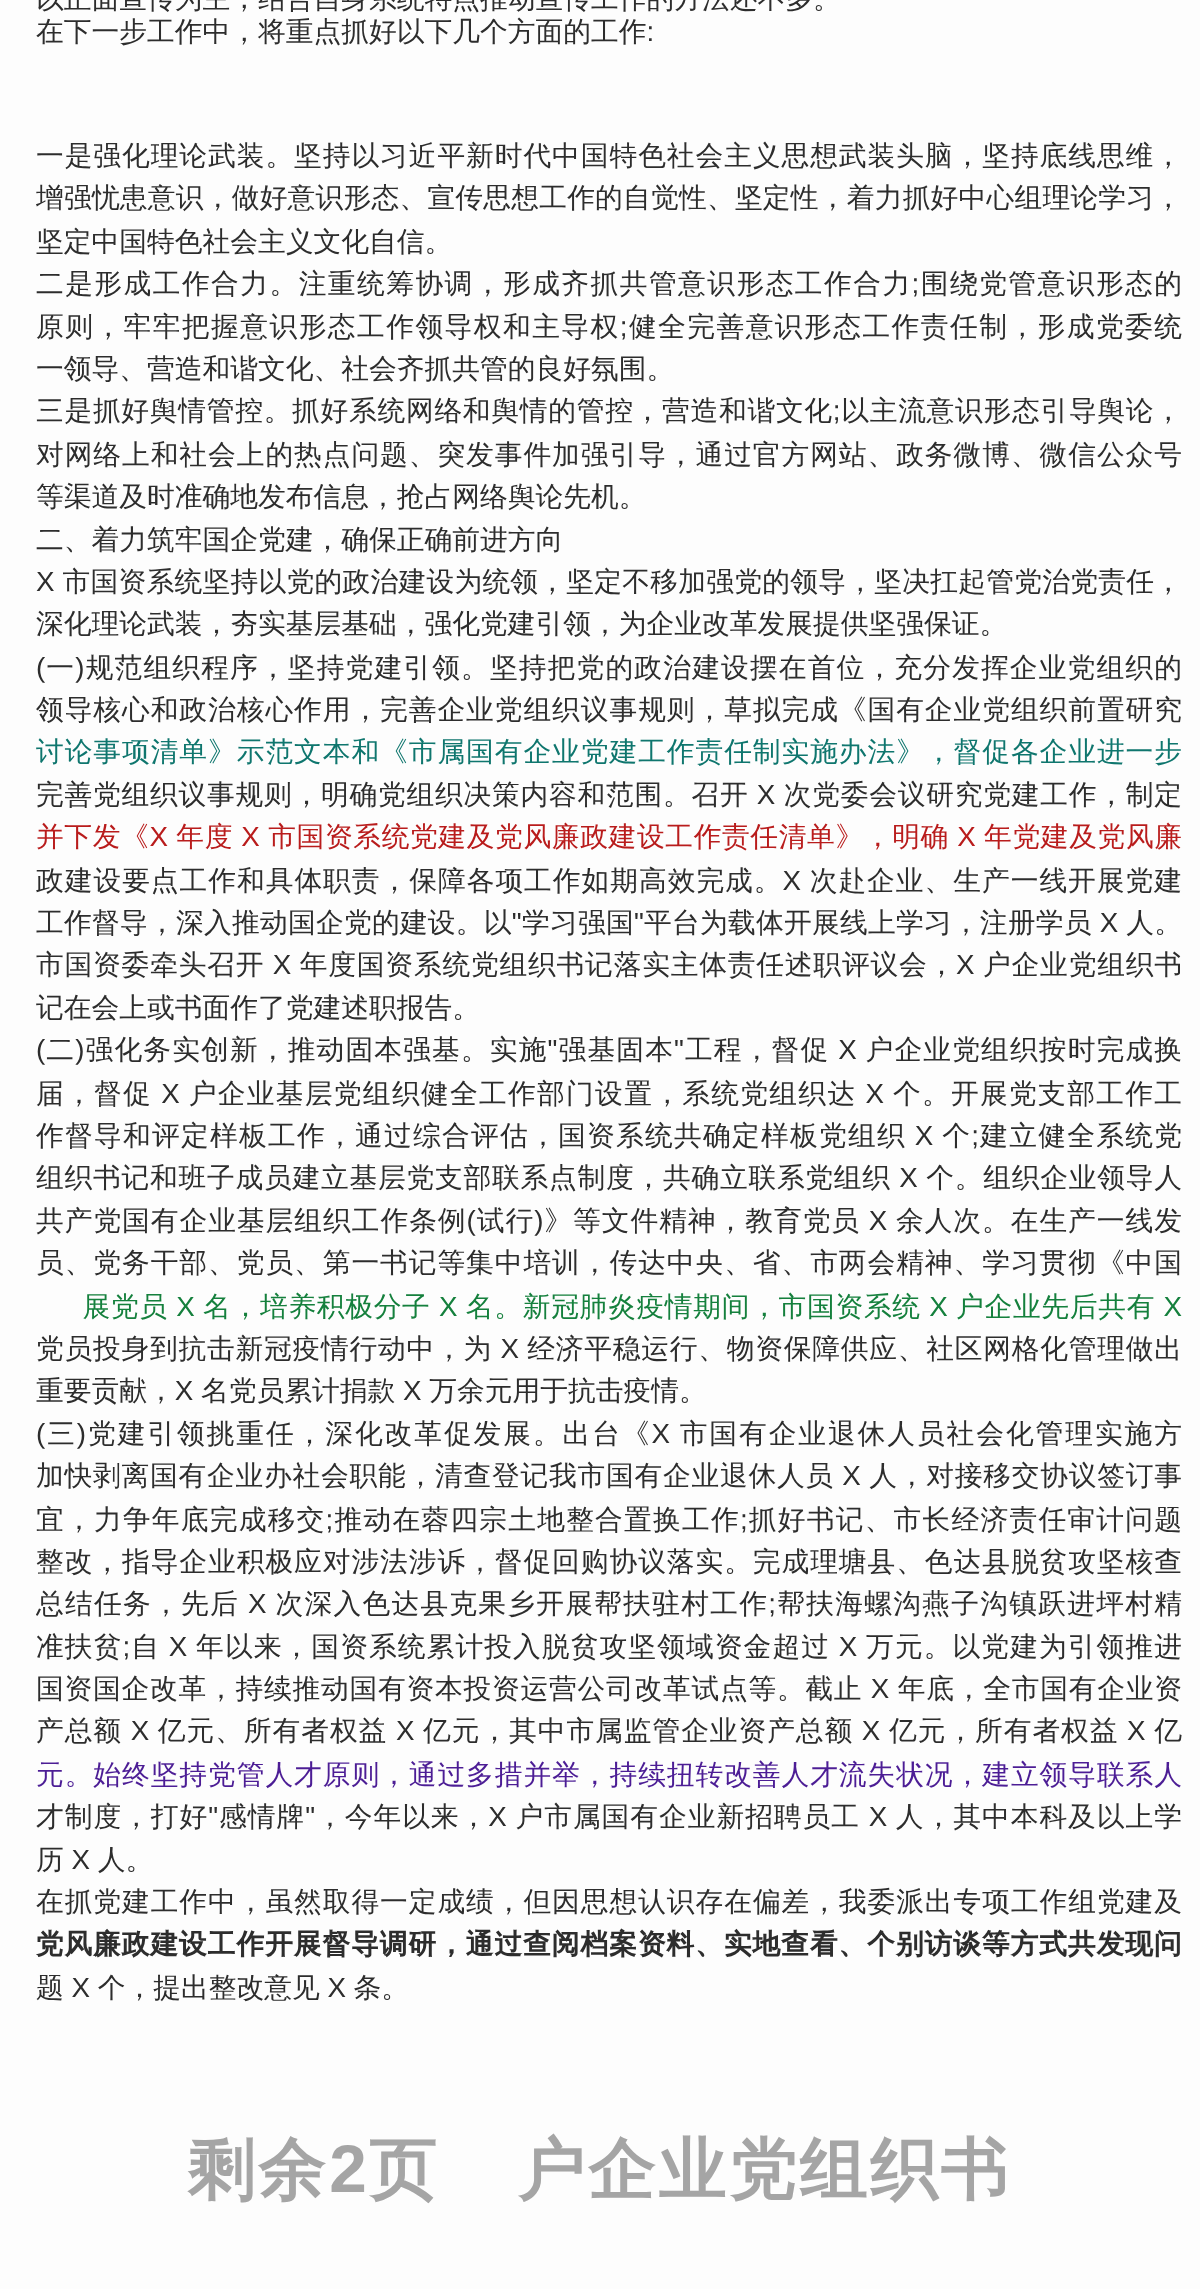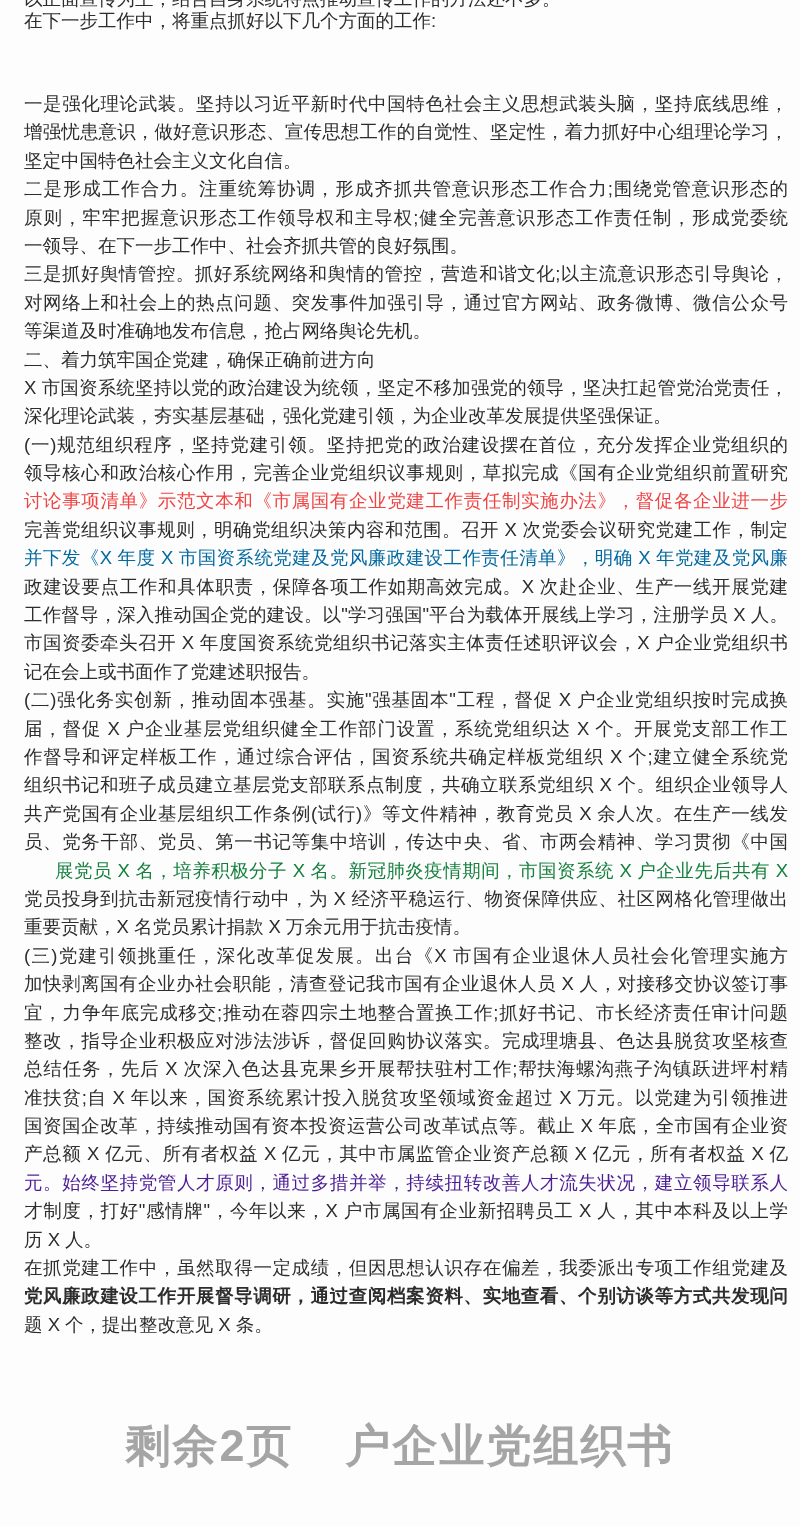--- a/index.html
+++ b/index.html
@@ -73,32 +73,32 @@
 <div id="intro-line" class="doc-col">
   <div class="line end" style="color: rgb(45, 45, 45);">在下一步工作中，将重点抓好以下几个方面的工作:</div>
 </div>
 
 <div id="doc-body" class="doc-col">
     <div class="line" style="color: rgb(45, 45, 45);">一是强化理论武装。坚持以习近平新时代中国特色社会主义思想武装头脑，坚持底线思维，</div>
     <div class="line" style="color: rgb(45, 45, 45);">增强忧患意识，做好意识形态、宣传思想工作的自觉性、坚定性，着力抓好中心组理论学习，</div>
     <div class="line end" style="color: rgb(45, 45, 45);">坚定中国特色社会主义文化自信。</div>
     <div class="line" style="color: rgb(45, 45, 45);">二是形成工作合力。注重统筹协调，形成齐抓共管意识形态工作合力;围绕党管意识形态的</div>
     <div class="line" style="color: rgb(45, 45, 45);">原则，牢牢把握意识形态工作领导权和主导权;健全完善意识形态工作责任制，形成党委统</div>
-    <div class="line end" style="color: rgb(45, 45, 45);">一领导、在下一步工作中、社会齐抓共管的良好氛围。</div>
+    <div class="line end" style="color: rgb(45, 45, 45);">一领导、营造和谐文化、社会齐抓共管的良好氛围。</div>
     <div class="line" style="color: rgb(45, 45, 45);">三是抓好舆情管控。抓好系统网络和舆情的管控，营造和谐文化;以主流意识形态引导舆论，</div>
     <div class="line" style="color: rgb(45, 45, 45);">对网络上和社会上的热点问题、突发事件加强引导，通过官方网站、政务微博、微信公众号</div>
     <div class="line end" style="color: rgb(45, 45, 45);">等渠道及时准确地发布信息，抢占网络舆论先机。</div>
     <div class="line end" style="color: rgb(45, 45, 45);">二、着力筑牢国企党建，确保正确前进方向</div>
     <div class="line" style="color: rgb(45, 45, 45);">X 市国资系统坚持以党的政治建设为统领，坚定不移加强党的领导，坚决扛起管党治党责任，</div>
     <div class="line end" style="color: rgb(45, 45, 45);">深化理论武装，夯实基层基础，强化党建引领，为企业改革发展提供坚强保证。</div>
     <div class="line" style="color: rgb(45, 45, 45);">(一)规范组织程序，坚持党建引领。坚持把党的政治建设摆在首位，充分发挥企业党组织的</div>
     <div class="line" style="color: rgb(45, 45, 45);">领导核心和政治核心作用，完善企业党组织议事规则，草拟完成《国有企业党组织前置研究</div>
-    <div class="line" style="color: #ef4444;">讨论事项清单》示范文本和《市属国有企业党建工作责任制实施办法》，督促各企业进一步</div>
+    <div class="line" style="color: #0f766e;">讨论事项清单》示范文本和《市属国有企业党建工作责任制实施办法》，督促各企业进一步</div>
     <div class="line" style="color: rgb(45, 45, 45);">完善党组织议事规则，明确党组织决策内容和范围。召开 X 次党委会议研究党建工作，制定</div>
-    <div class="line" style="color: #0369a1;">并下发《X 年度 X 市国资系统党建及党风廉政建设工作责任清单》，明确 X 年党建及党风廉</div>
+    <div class="line" style="color: #b91c1c;">并下发《X 年度 X 市国资系统党建及党风廉政建设工作责任清单》，明确 X 年党建及党风廉</div>
     <div class="line" style="color: rgb(45, 45, 45);">政建设要点工作和具体职责，保障各项工作如期高效完成。X 次赴企业、生产一线开展党建</div>
     <div class="line" style="color: rgb(45, 45, 45);">工作督导，深入推动国企党的建设。以"学习强国"平台为载体开展线上学习，注册学员 X 人。</div>
     <div class="line" style="color: rgb(45, 45, 45);">市国资委牵头召开 X 年度国资系统党组织书记落实主体责任述职评议会，X 户企业党组织书</div>
     <div class="line end" style="color: rgb(45, 45, 45);">记在会上或书面作了党建述职报告。</div>
     <div class="line" style="color: rgb(45, 45, 45);">(二)强化务实创新，推动固本强基。实施"强基固本"工程，督促 X 户企业党组织按时完成换</div>
     <div class="line" style="color: rgb(45, 45, 45);">届，督促 X 户企业基层党组织健全工作部门设置，系统党组织达 X 个。开展党支部工作工</div>
     <div class="line" style="color: rgb(45, 45, 45);">作督导和评定样板工作，通过综合评估，国资系统共确定样板党组织 X 个;建立健全系统党</div>
     <div class="line" style="color: rgb(45, 45, 45);">组织书记和班子成员建立基层党支部联系点制度，共确立联系党组织 X 个。组织企业领导人</div>
     <div class="line" style="color: rgb(45, 45, 45);">共产党国有企业基层组织工作条例(试行)》等文件精神，教育党员 X 余人次。在生产一线发</div>
     <div class="line" style="color: rgb(45, 45, 45);">员、党务干部、党员、第一书记等集中培训，传达中央、省、市两会精神、学习贯彻《中国</div>

